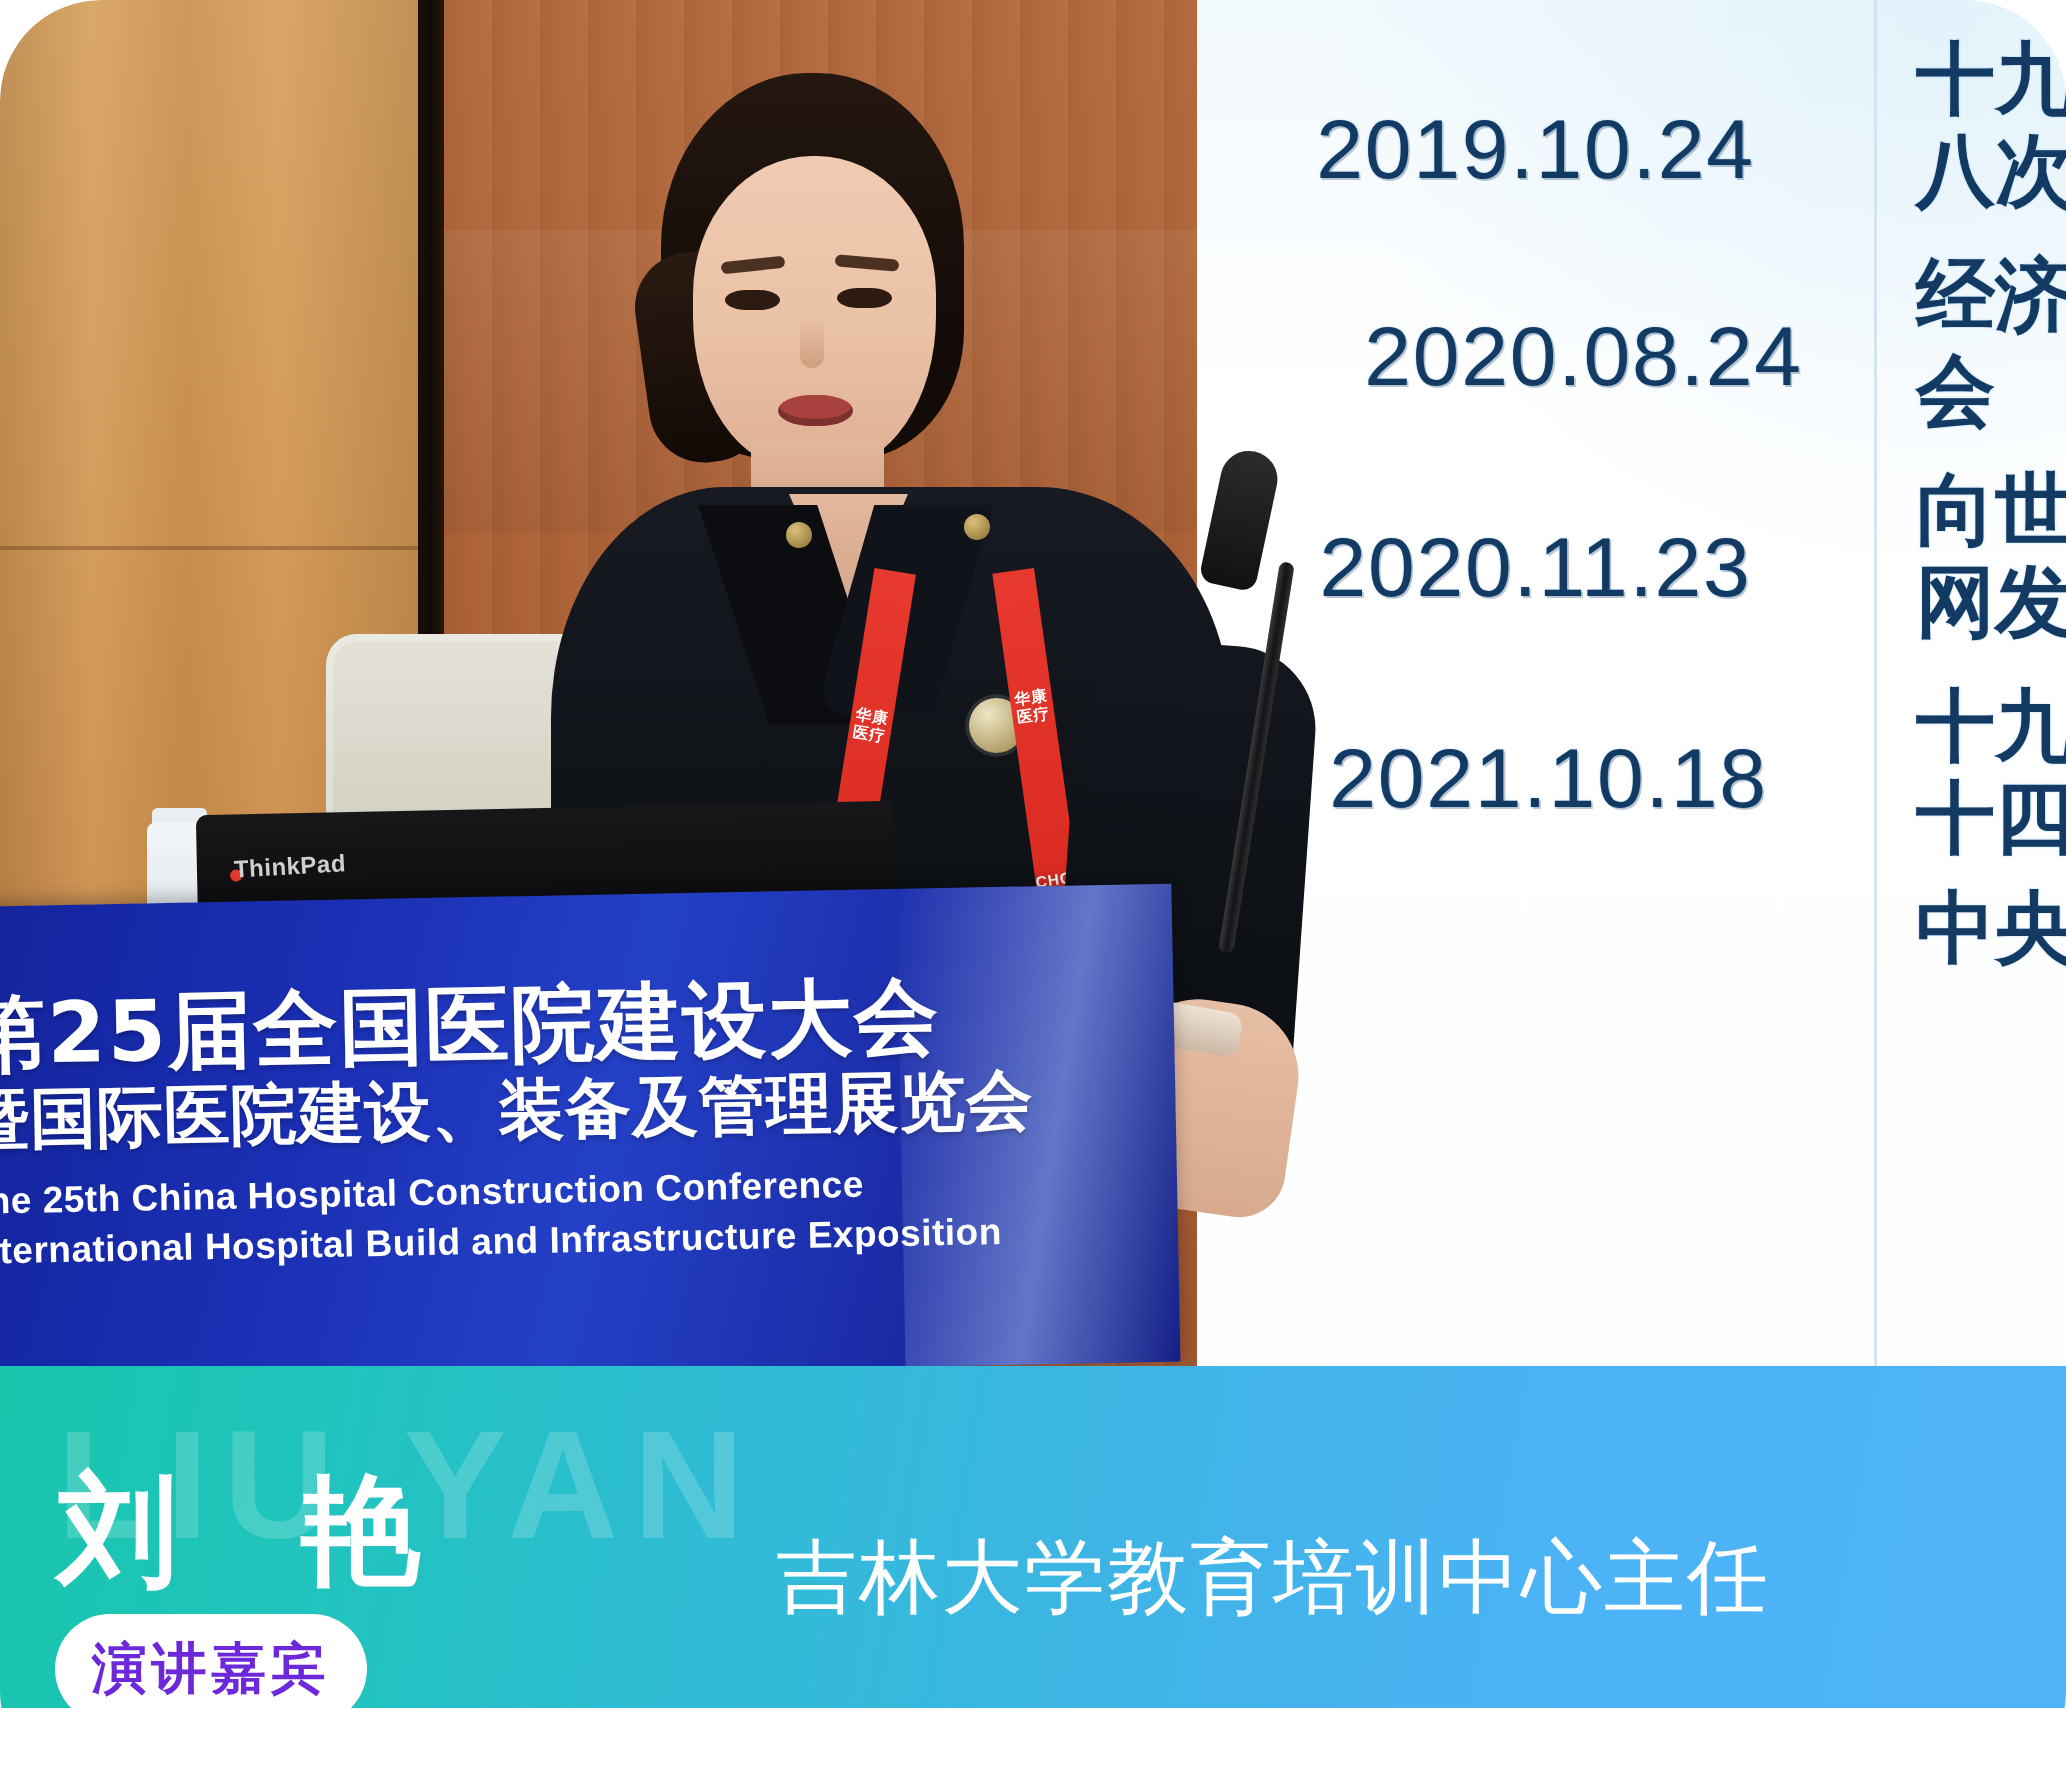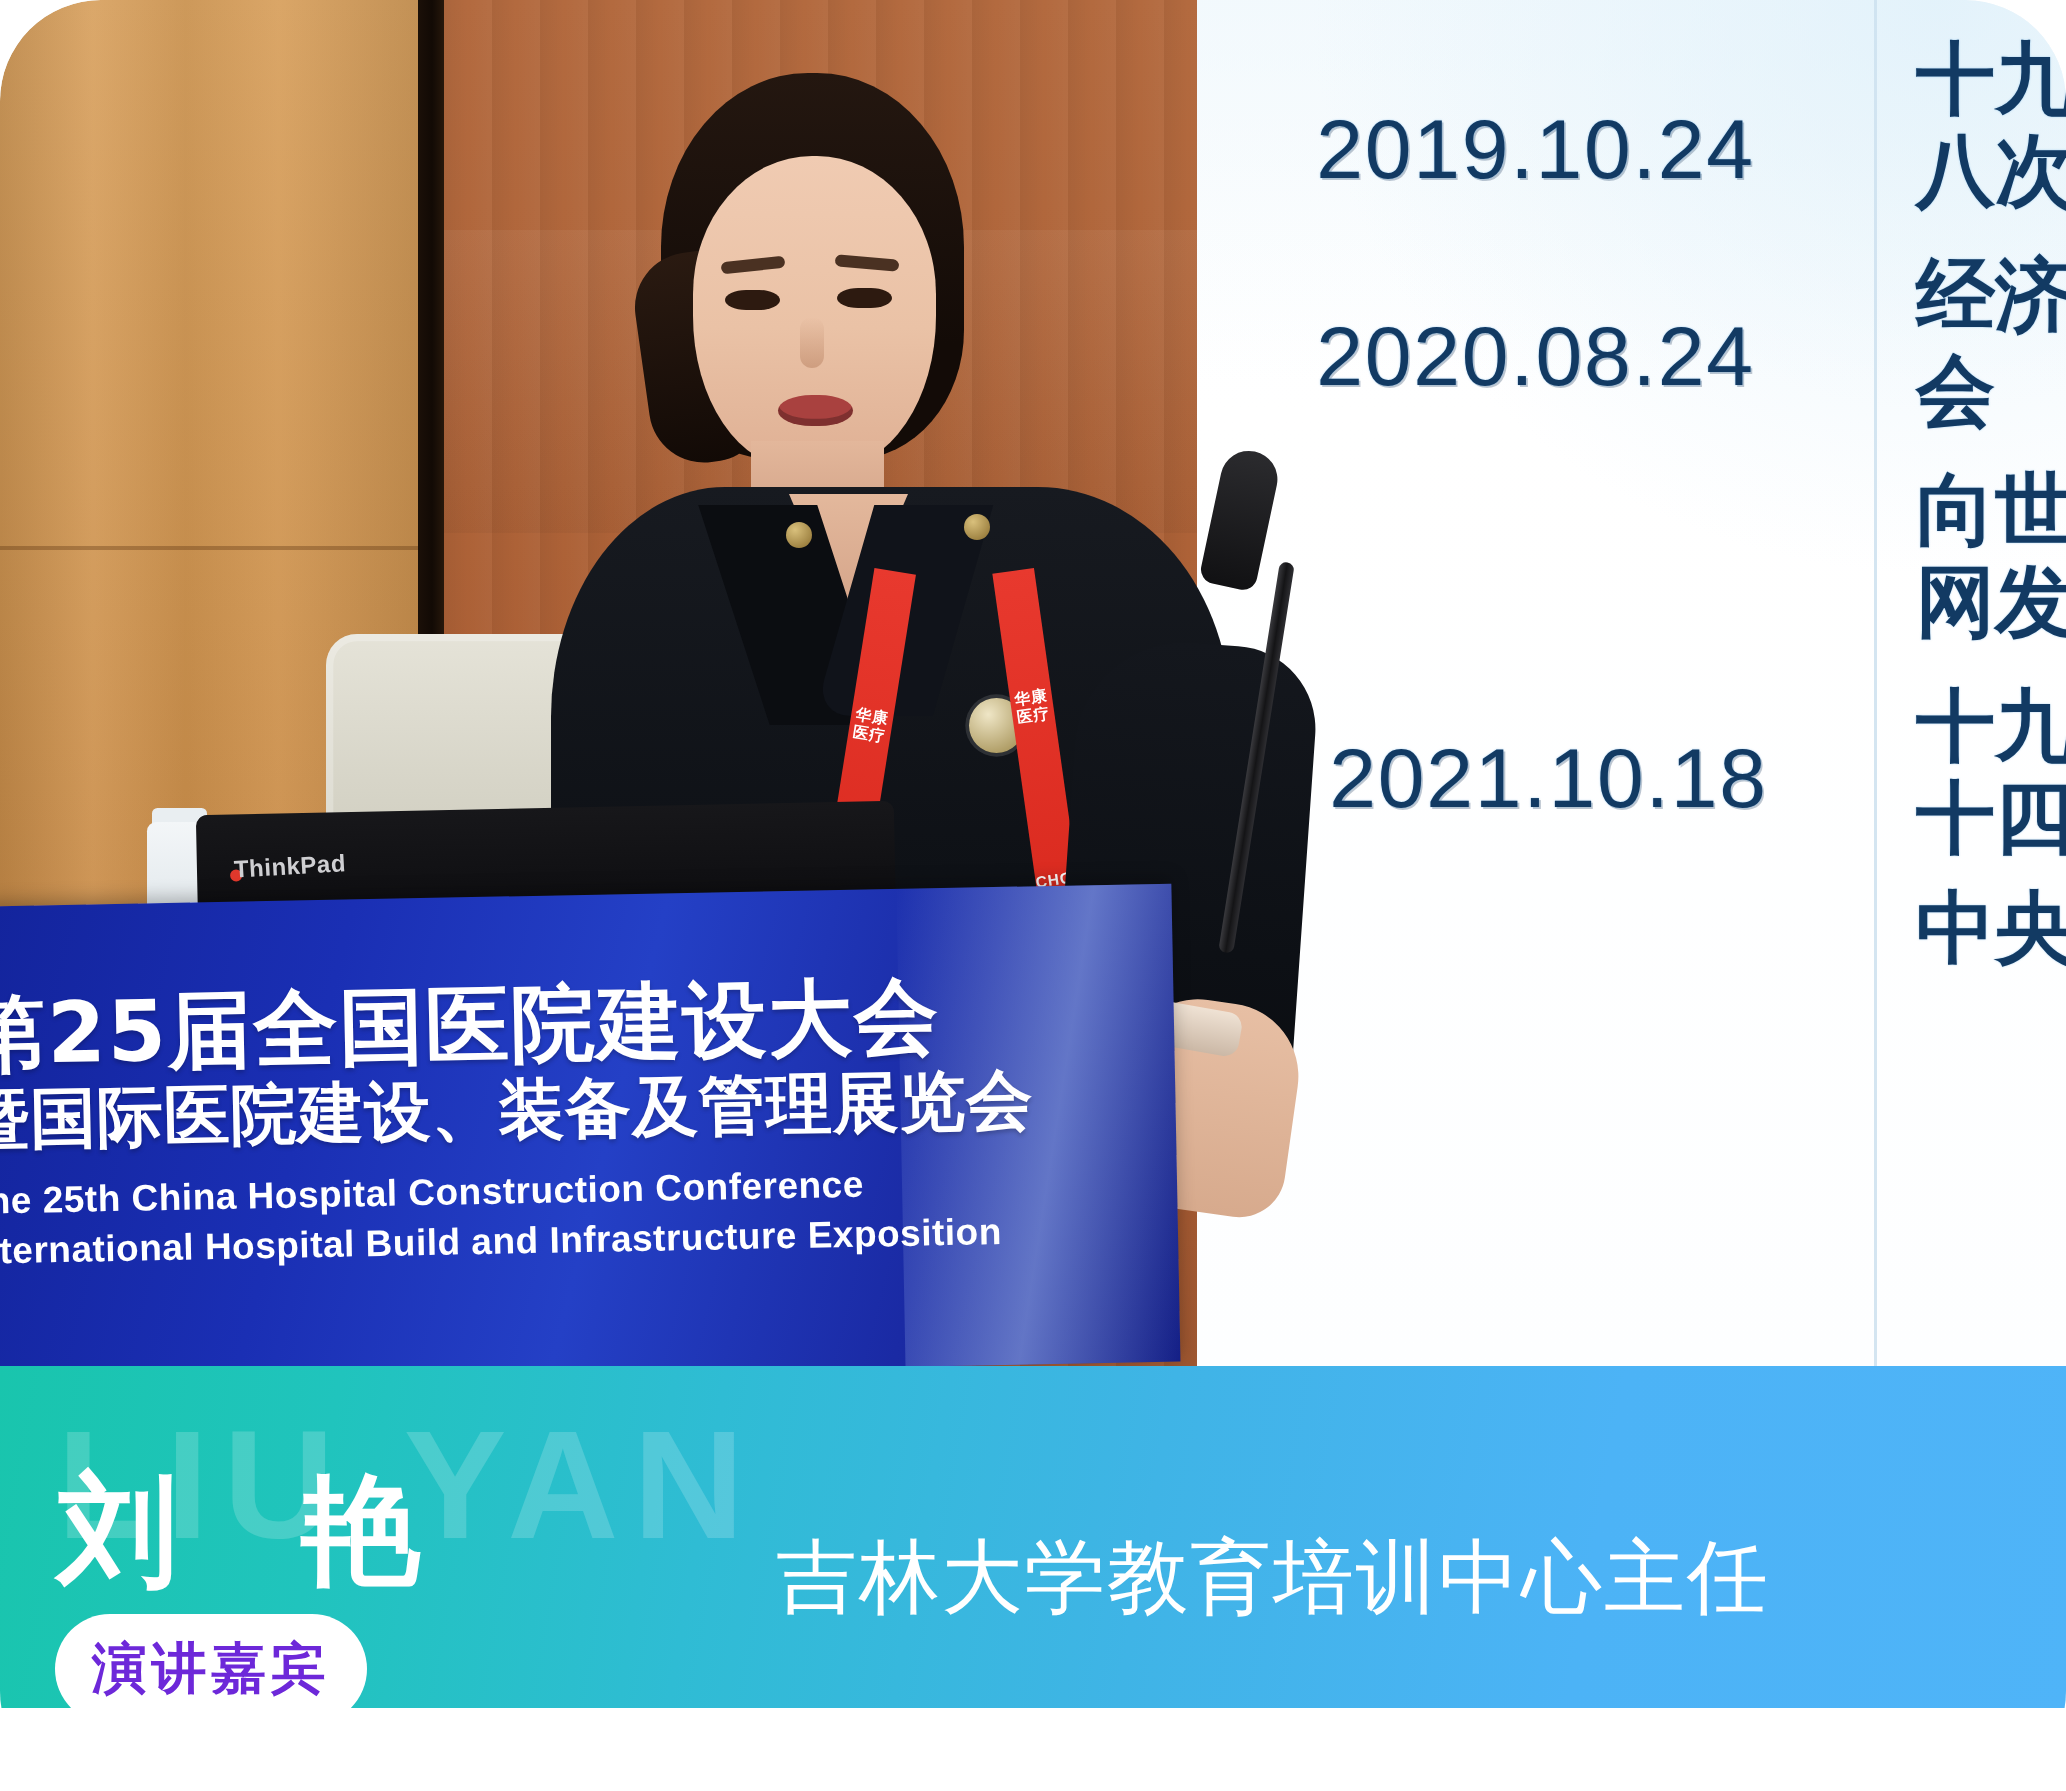--- a/index.html
+++ b/index.html
@@ -77,21 +77,21 @@
   }
   .date-item{
     position:absolute; left:0; width:677px;
     text-align:center;
     font-family:"Liberation Sans","DejaVu Sans",sans-serif;
     font-size:84px; font-weight:400; letter-spacing:1.8px;
     color:#123a63;
     text-shadow:0 0 1.8px rgba(60,150,220,.55), 1.8px 1.8px 0 rgba(12,40,75,.25);
   }
   .d0{ top:101px; }
-  .d1{ top:308px; }
+  .d1{ top:308px;margin-left:48px; }
   .d2{ top:519px; }
   .d3{ top:730px; left:13px; }
   .d5{ top:1194px; }
 
   .cjk-col{
     position:absolute; left:684px; top:0; width:188px; height:1368px;
     overflow:hidden;
   }
   .cjk-line{
     position:absolute; left:35px;
@@ -319,20 +319,21 @@
     <div class="wall-wood"></div>
     <div class="wall-seam"></div>
     <div class="wall-red"></div>
 
     <div class="screen">
       <div class="screen-tint"></div>
 
       <div class="date-col">
         <div class="date-item d0">2019.10.24</div>
         <div class="date-item d1">2020.08.24</div>
+        <div class="date-item d2">2020.11.23</div>
         <div class="date-item d3">2021.10.18</div>
       </div>
 
       <div class="screen-divider"></div>
 
       <div class="cjk-col">
         <div class="cjk-line c0">十九</div>
         <div class="cjk-line c1">八次</div>
         <div class="cjk-line c2">经济</div>
         <div class="cjk-line c3">会</div>

